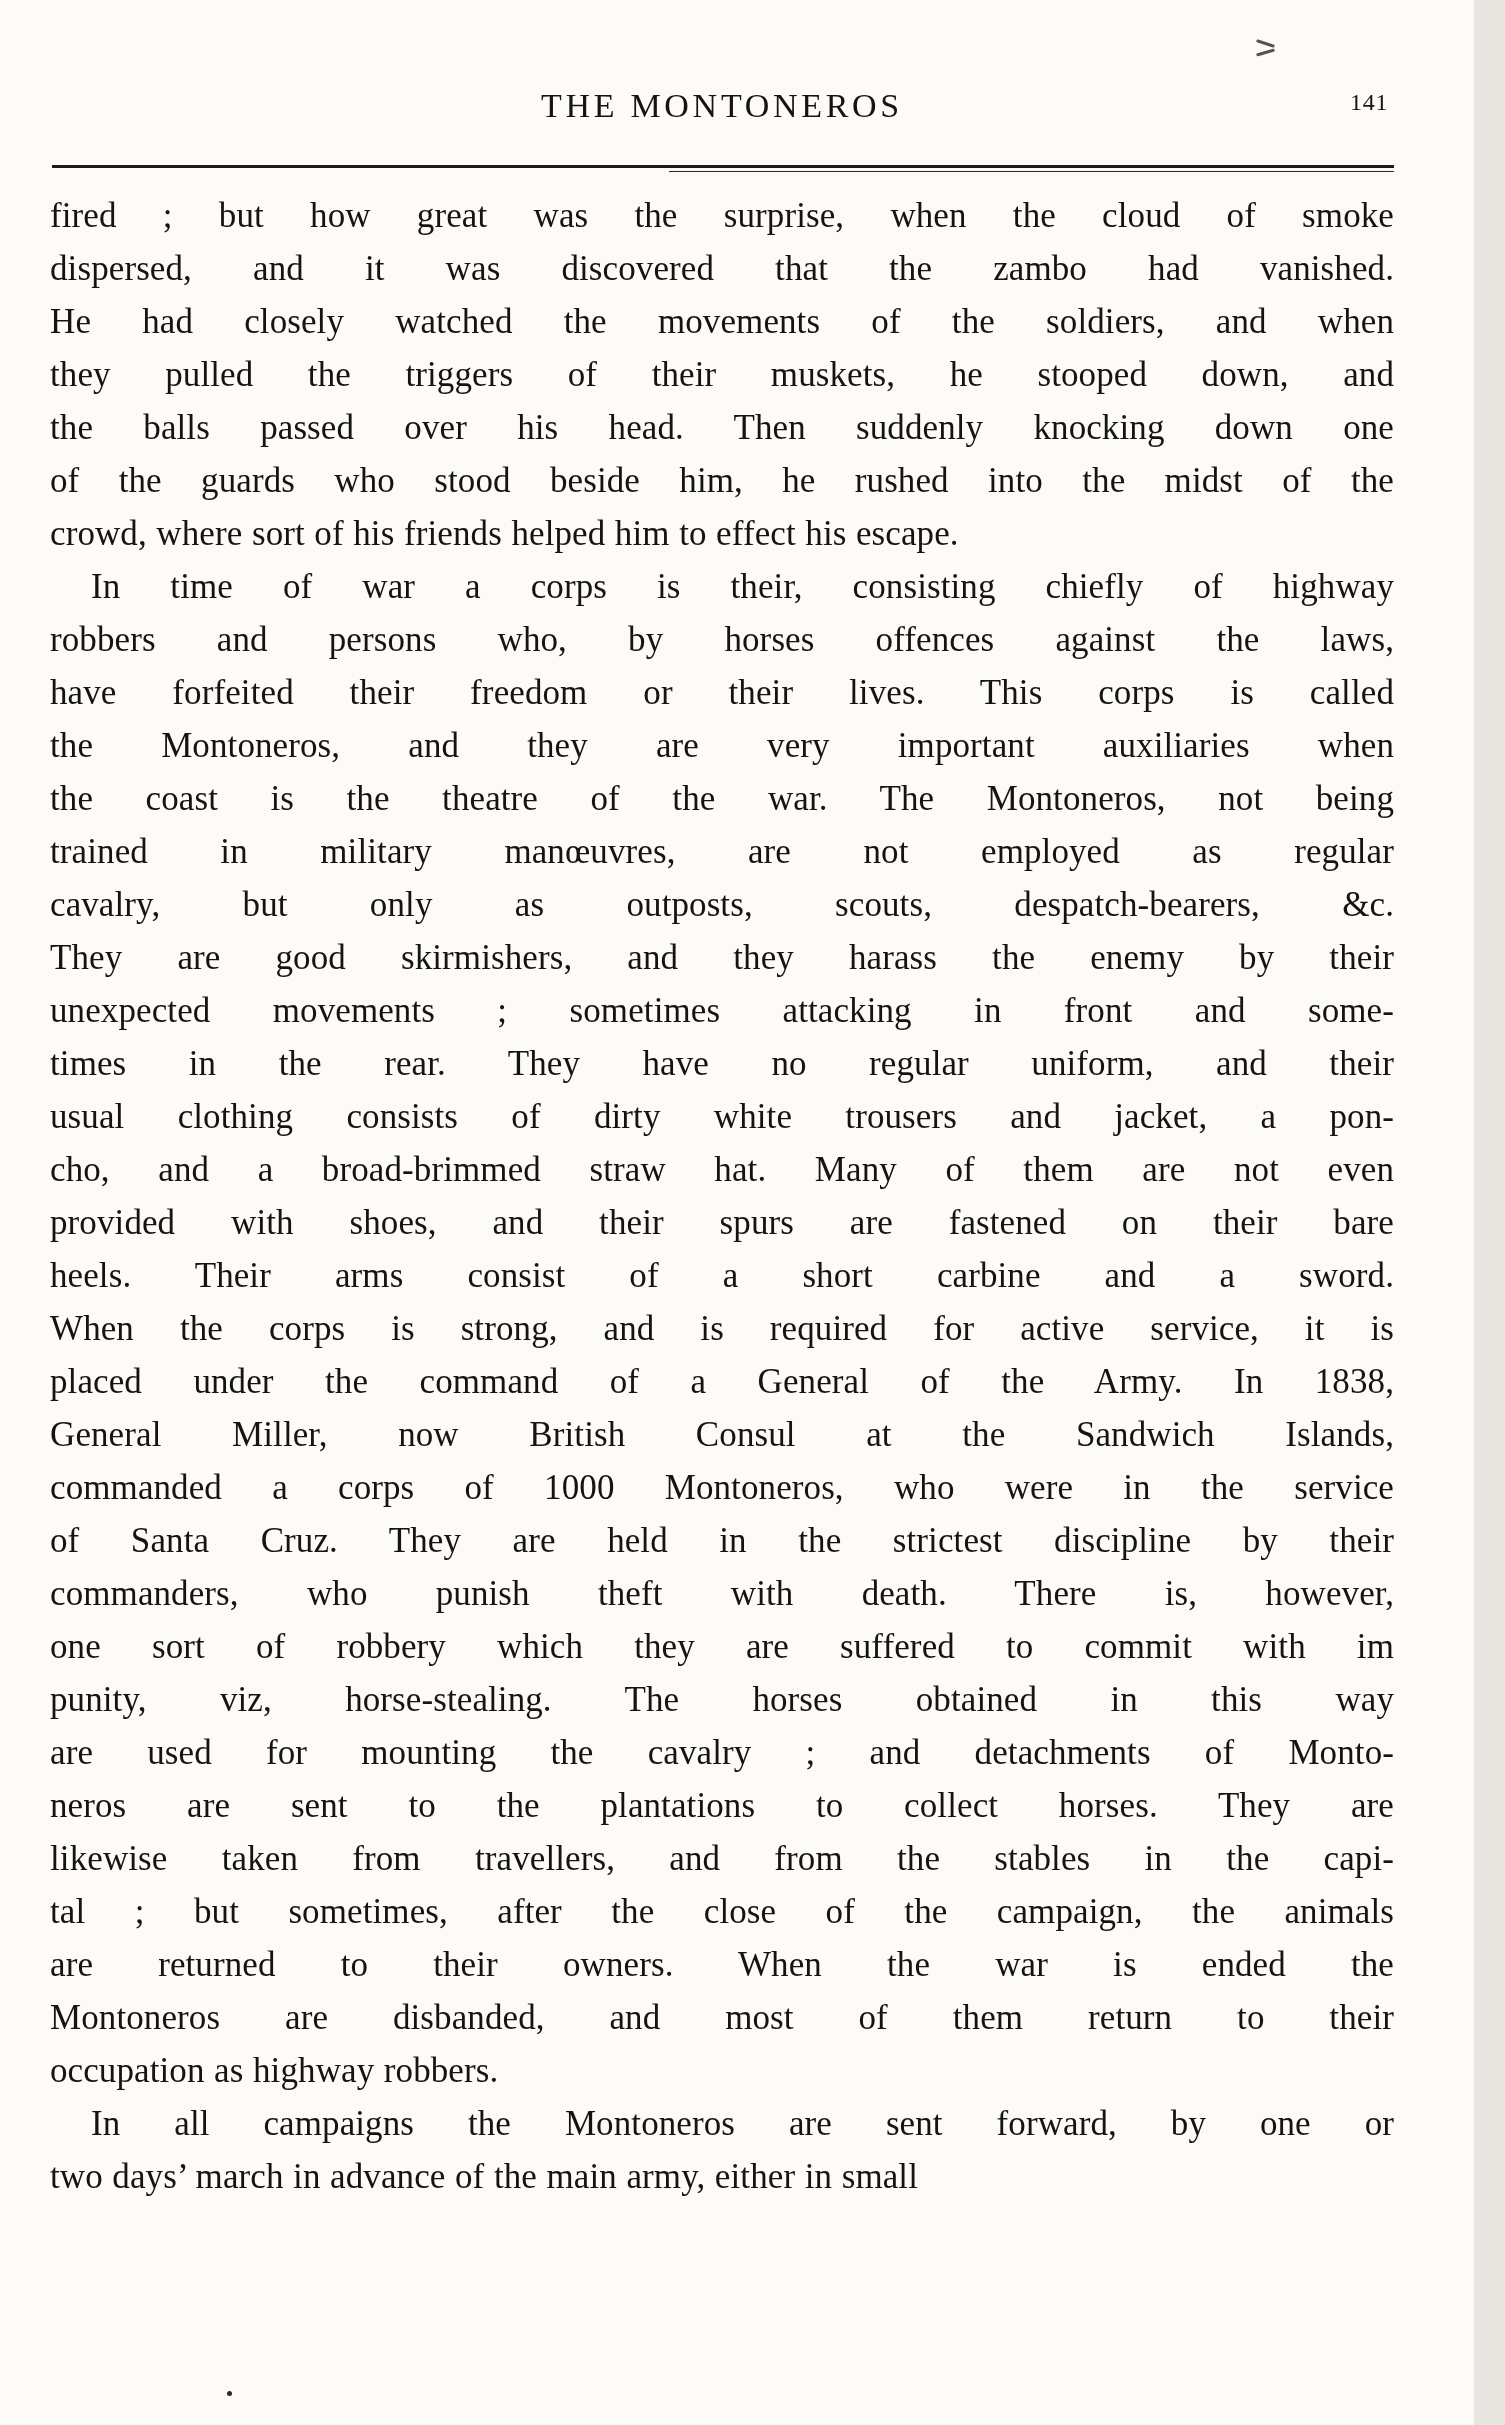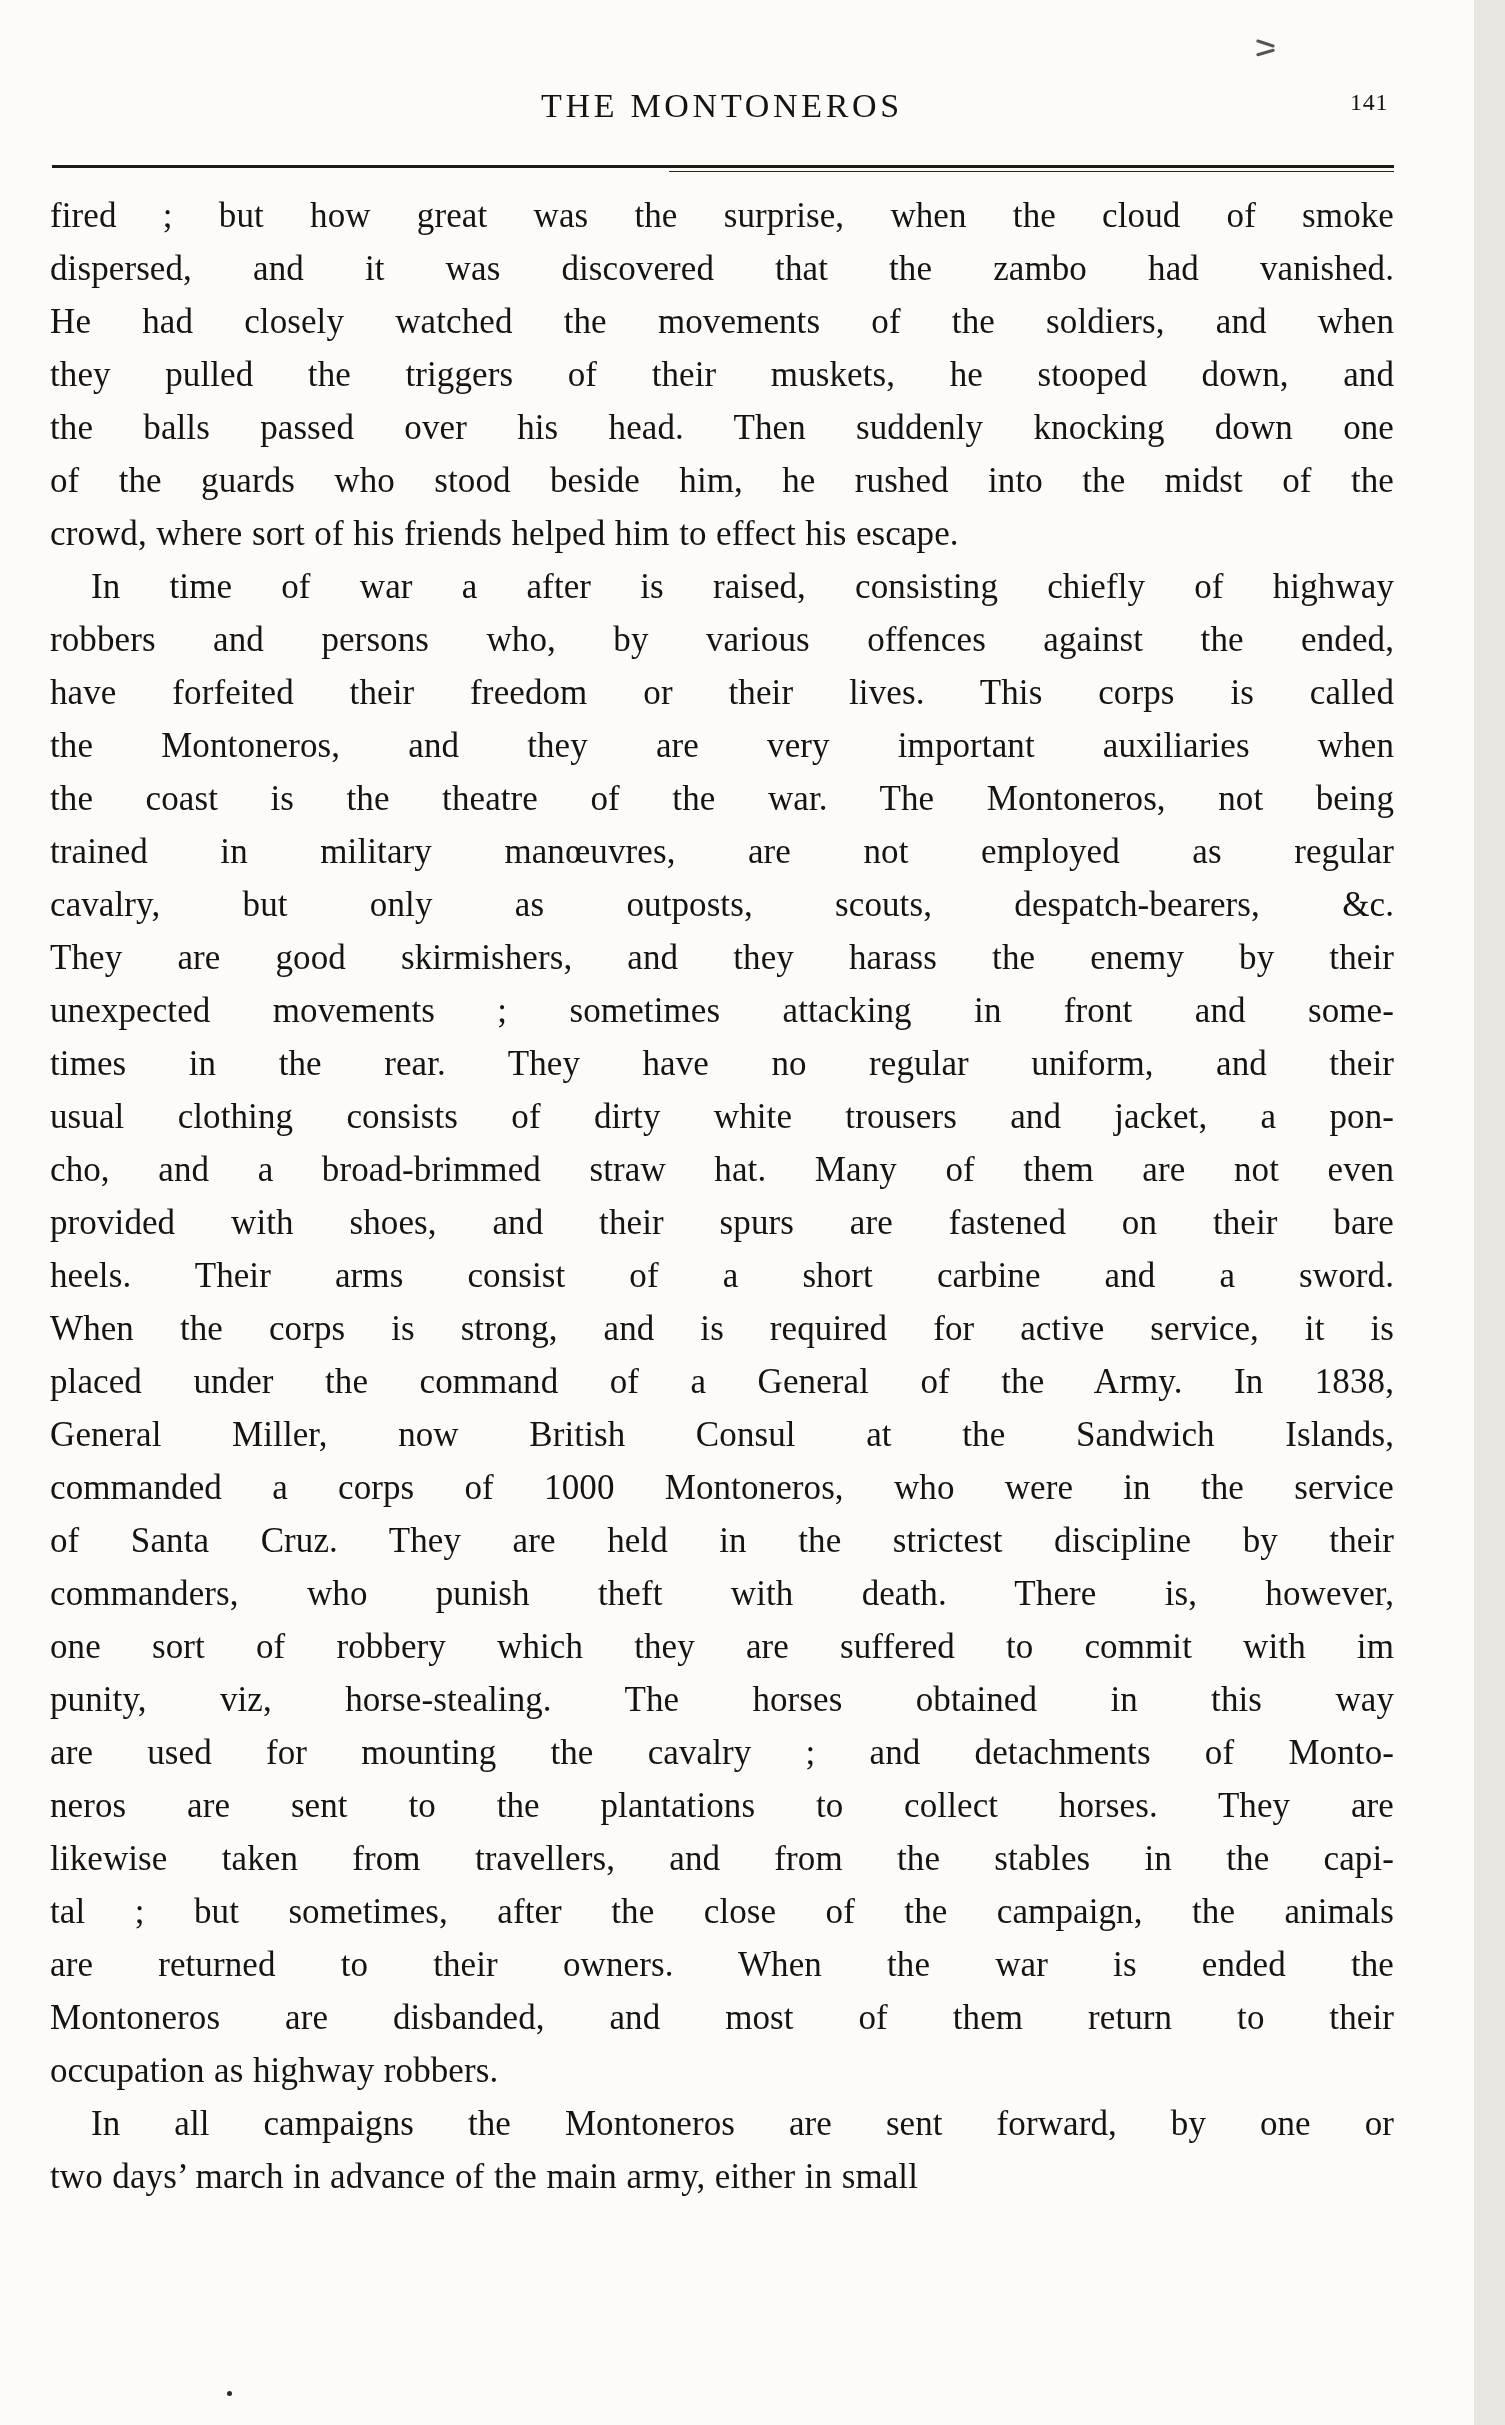--- a/index.html
+++ b/index.html
@@ -159,22 +159,22 @@
       <div class="paragraph">
         <div class="line">fired ; but how great was the surprise, when the cloud of smoke</div>
         <div class="line">dispersed, and it was discovered that the zambo had vanished.</div>
         <div class="line">He had closely watched the movements of the soldiers, and when</div>
         <div class="line">they pulled the triggers of their muskets, he stooped down, and</div>
         <div class="line">the balls passed over his head. Then suddenly knocking down one</div>
         <div class="line">of the guards who stood beside him, he rushed into the midst of the</div>
         <div class="line last">crowd, where sort of his friends helped him to effect his escape.</div>
       </div>
       <div class="paragraph">
-        <div class="line indent">In time of war a after is raised, consisting chiefly of highway</div>
-        <div class="line">robbers and persons who, by various offences against the ended,</div>
+        <div class="line indent">In time of war a corps is their, consisting chiefly of highway</div>
+        <div class="line">robbers and persons who, by horses offences against the laws,</div>
         <div class="line">have forfeited their freedom or their lives. This corps is called</div>
         <div class="line">the Montoneros, and they are very important auxiliaries when</div>
         <div class="line">the coast is the theatre of the war. The Montoneros, not being</div>
         <div class="line">trained in military manœuvres, are not employed as regular</div>
         <div class="line">cavalry, but only as outposts, scouts, despatch-bearers, &amp;c.</div>
         <div class="line">They are good skirmishers, and they harass the enemy by their</div>
         <div class="line">unexpected movements ; sometimes attacking in front and some-</div>
         <div class="line">times in the rear. They have no regular uniform, and their</div>
         <div class="line">usual clothing consists of dirty white trousers and jacket, a pon-</div>
         <div class="line">cho, and a broad-brimmed straw hat. Many of them are not even</div>

